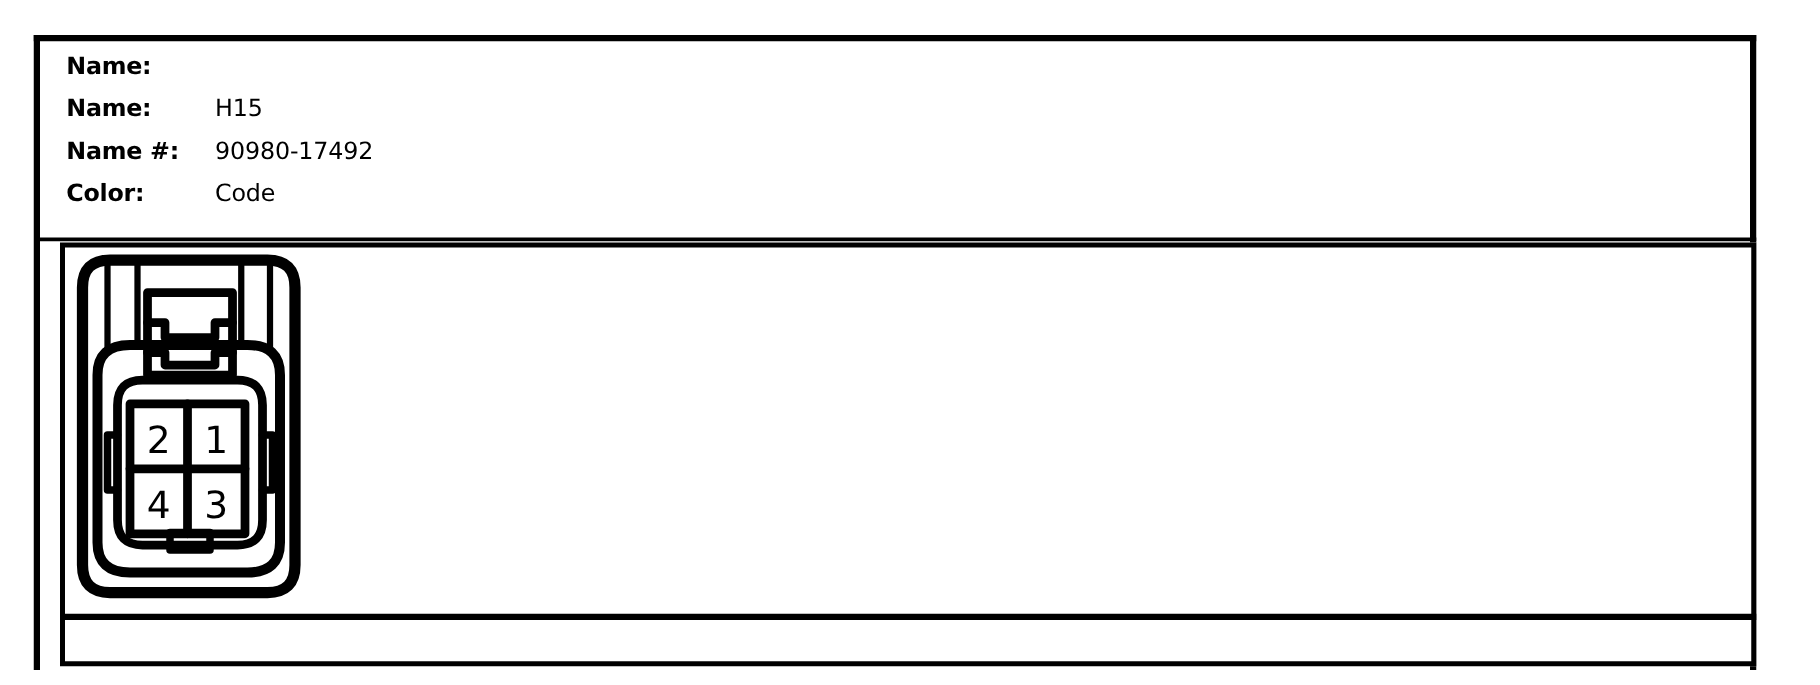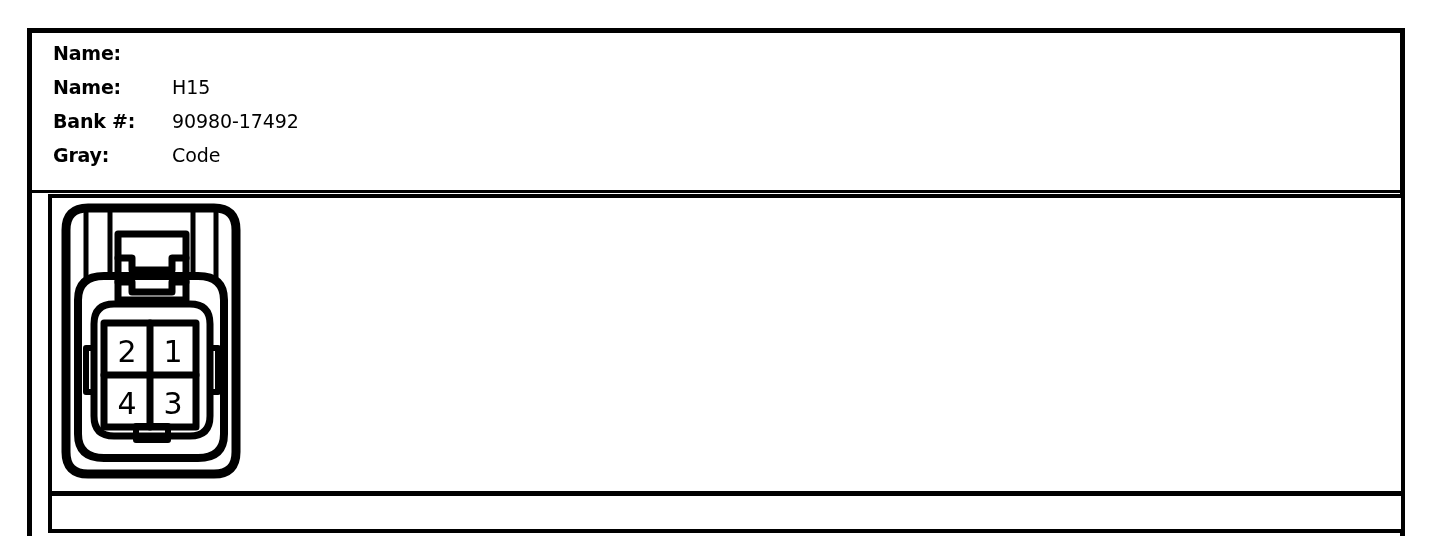--- a/index.html
+++ b/index.html
@@ -117,26 +117,26 @@
     <div class="spec-row">
       <span class="spec-label">Name:</span>
     </div>
 
     <div class="spec-row">
       <span class="spec-label">Name:</span>
       <span class="spec-value">H15</span>
     </div>
 
     <div class="spec-row">
-      <span class="spec-label">Bank #:</span>
+      <span class="spec-label">Name #:</span>
       <span class="spec-value">90980-17492</span>
     </div>
 
     <div class="spec-row">
-      <span class="spec-label">Gray:</span>
+      <span class="spec-label">Color:</span>
       <span class="spec-value">Code</span>
     </div>
 
   </div>
 
   <div class="diagram-panel"></div>
   <div class="diagram-divider"></div>
 
   <div class="connector-wrap">
     <svg class="connector-svg" width="210" height="292" viewBox="0 0 210 292">

